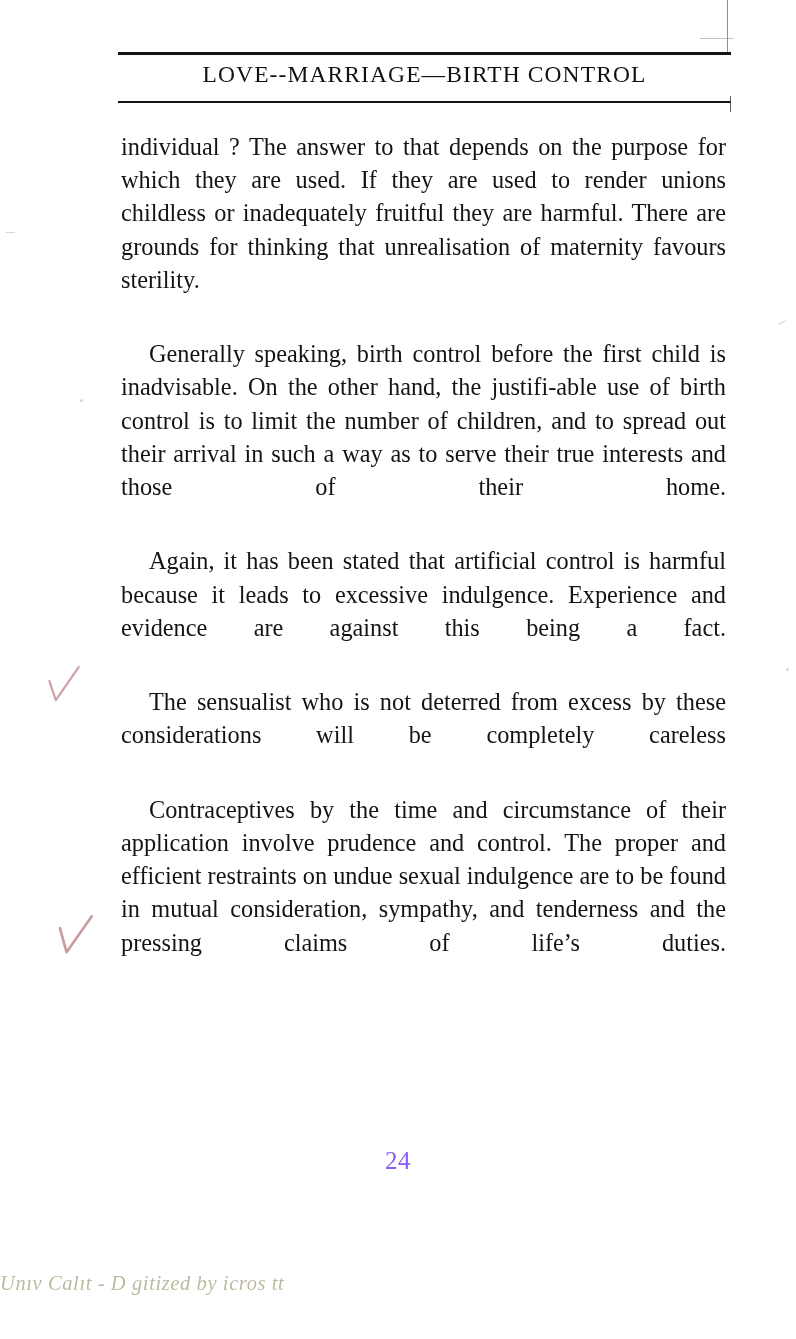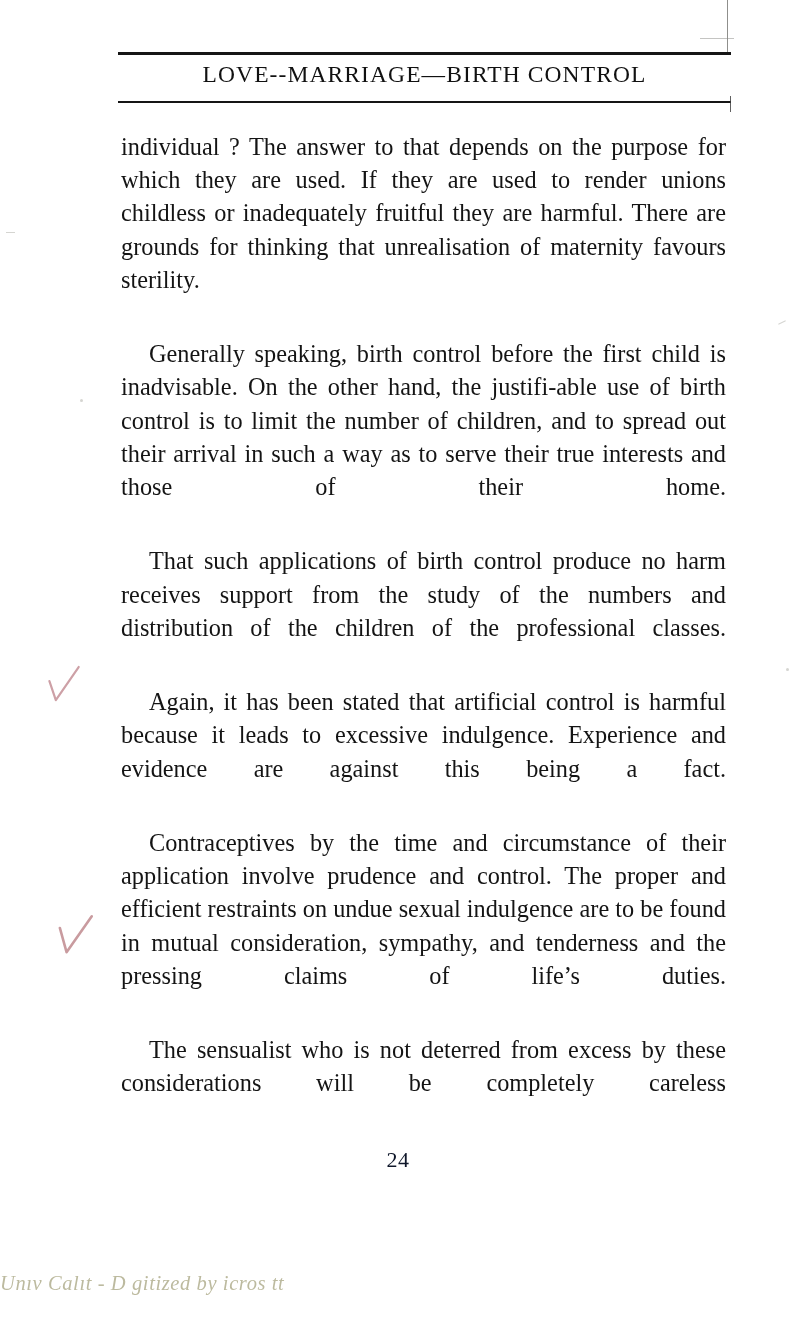--- a/index.html
+++ b/index.html
@@ -117,22 +117,22 @@
     display: inline-block;
     width: 100%;
   }
 
   .folio {
     position: absolute;
     left: 0;
     top: 1147px;
     width: 796px;
     text-align: center;
-    font-size: 22px;
-    color: #0f172a;
+    font-size: 25px;
+    color: #8b5cf6;
     letter-spacing: .5px;
   }
 
   .watermark {
     position: absolute;
     left: 0;
     top: 1272px;
     width: 796px;
     text-align: left;
     font-size: 20.5px;
@@ -171,24 +171,23 @@
 
   <div class="rule rule-top"></div>
   <div class="rule rule-bottom"></div>
   <div class="rule-tick"></div>
 
   <div class="running-head">LOVE--MARRIAGE—BIRTH  CONTROL</div>
 
   <div class="body-text">
     <p class="first">individual ?   The  answer  to  that  depends  on  the purpose  for  which  they  are  used.   If  they  are used  to  render  unions  childless  or  inadequately fruitful  they  are  harmful.   There  are  grounds  for thinking  that  unrealisation  of  maternity  favours sterility.</p>
     <p>Generally speaking, birth control before the first child is inadvisable.  On the other hand, the justifi-able  use  of  birth  control  is  to  limit  the  number  of children, and  to  spread  out  their arrival  in  such  a way  as  to  serve  their  true  interests  and  those  of their home.</p>
-    <p>That  such  applications  of  birth  control  produce no  harm  receives  support  from  the  study  of  the numbers  and  distribution  of  the  children  of  the professional classes.</p>
     <p>Again,  it  has  been  stated  that  artificial  control  is harmful  because  it  leads  to  excessive  indulgence. Experience  and  evidence  are  against  this  being  a fact.</p>
+    <p>The sensualist who is not deterred from excess by these  considerations  will  be  completely  careless</p>
     <p>Contraceptives  by  the  time  and circumstance of their application involve prudence and control.  The proper  and  efficient  restraints  on  undue  sexual indulgence  are  to  be  found  in  mutual  consideration, sympathy,  and  tenderness  and  the  pressing  claims of life’s duties.</p>
-    <p>The sensualist who is not deterred from excess by these  considerations  will  be  completely  careless</p>
   </div>
 
   <div class="checkmark check-1">
     <svg width="34" height="44" viewBox="0 0 34 44" aria-hidden="true">
       <path d="M3 20 L12 38 L30 2" fill="none" stroke="#c59097" stroke-width="2.2" stroke-linecap="round" stroke-linejoin="round"></path>
     </svg>
   </div>
   <div class="checkmark check-2">
     <svg width="36" height="46" viewBox="0 0 36 46" aria-hidden="true">
       <path d="M3 18 L13 41 L33 2" fill="none" stroke="#c08a8f" stroke-width="2.6" stroke-linecap="round" stroke-linejoin="round"></path>

